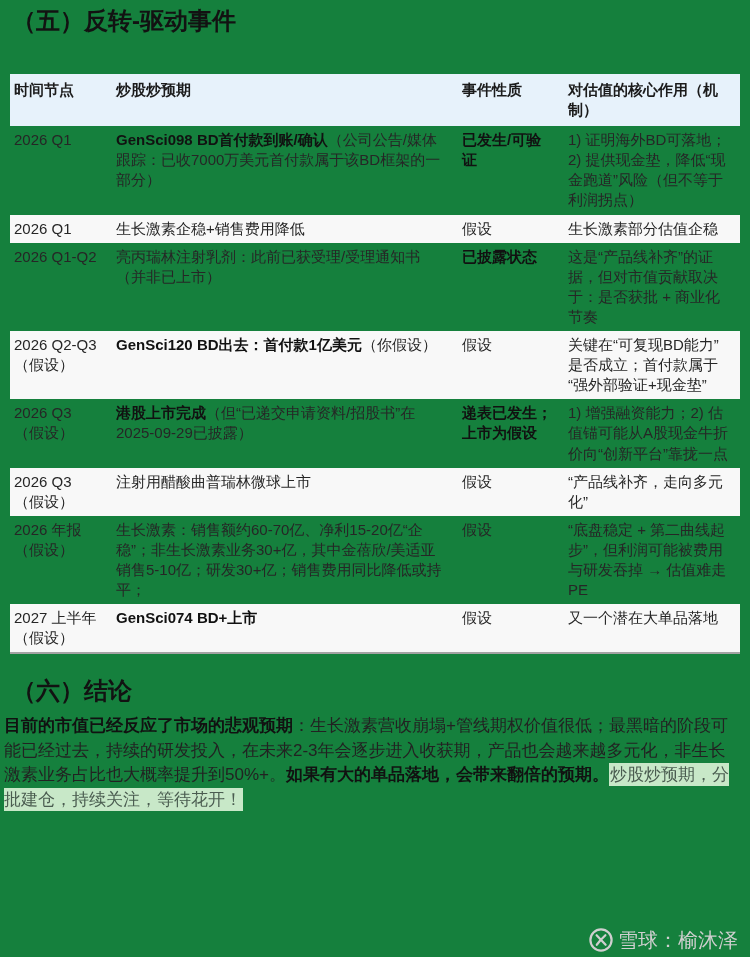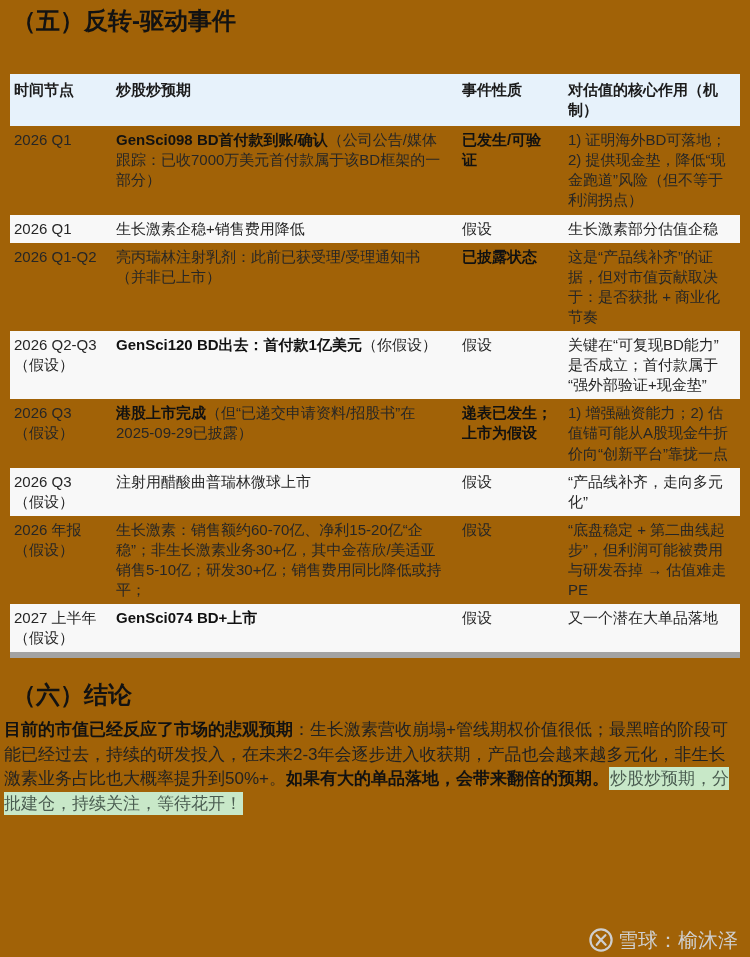--- a/index.html
+++ b/index.html
@@ -13,39 +13,39 @@
   *{box-sizing:border-box;}
   html,body{margin:0;padding:0;background:#fff;}
   body{
     font-family:"Liberation Sans","DejaVu Sans",sans-serif;
     color:var(--body-text);
   }
   .page{
     position:relative;
     width:750px;
     height:957px;
-    background:#a16207;
+    background:#15803d;
     overflow:hidden;
     padding-top:6px;
   }
   h2.sec{
     font-size:24px;
     font-weight:700;
     color:#121212;
     margin:0 0 0 12px;
     line-height:1.25;
   }
   table.events{
     border-collapse:collapse;
     table-layout:fixed;
     width:730px;
     margin:38px 10px 0 10px;
     font-size:15px;
     line-height:1.34;
-    border-bottom:6px solid #a3a3a3;
+    border-bottom:2px solid #a3a3a3;
   }
   table.events col.c1{width:102px;}
   table.events col.c2{width:346px;}
   table.events col.c3{width:106px;}
   table.events col.c4{width:176px;}
   table.events th{
     background:var(--table-header-bg);
     text-align:left;
     font-weight:600;
     color:#1b1b1b;

